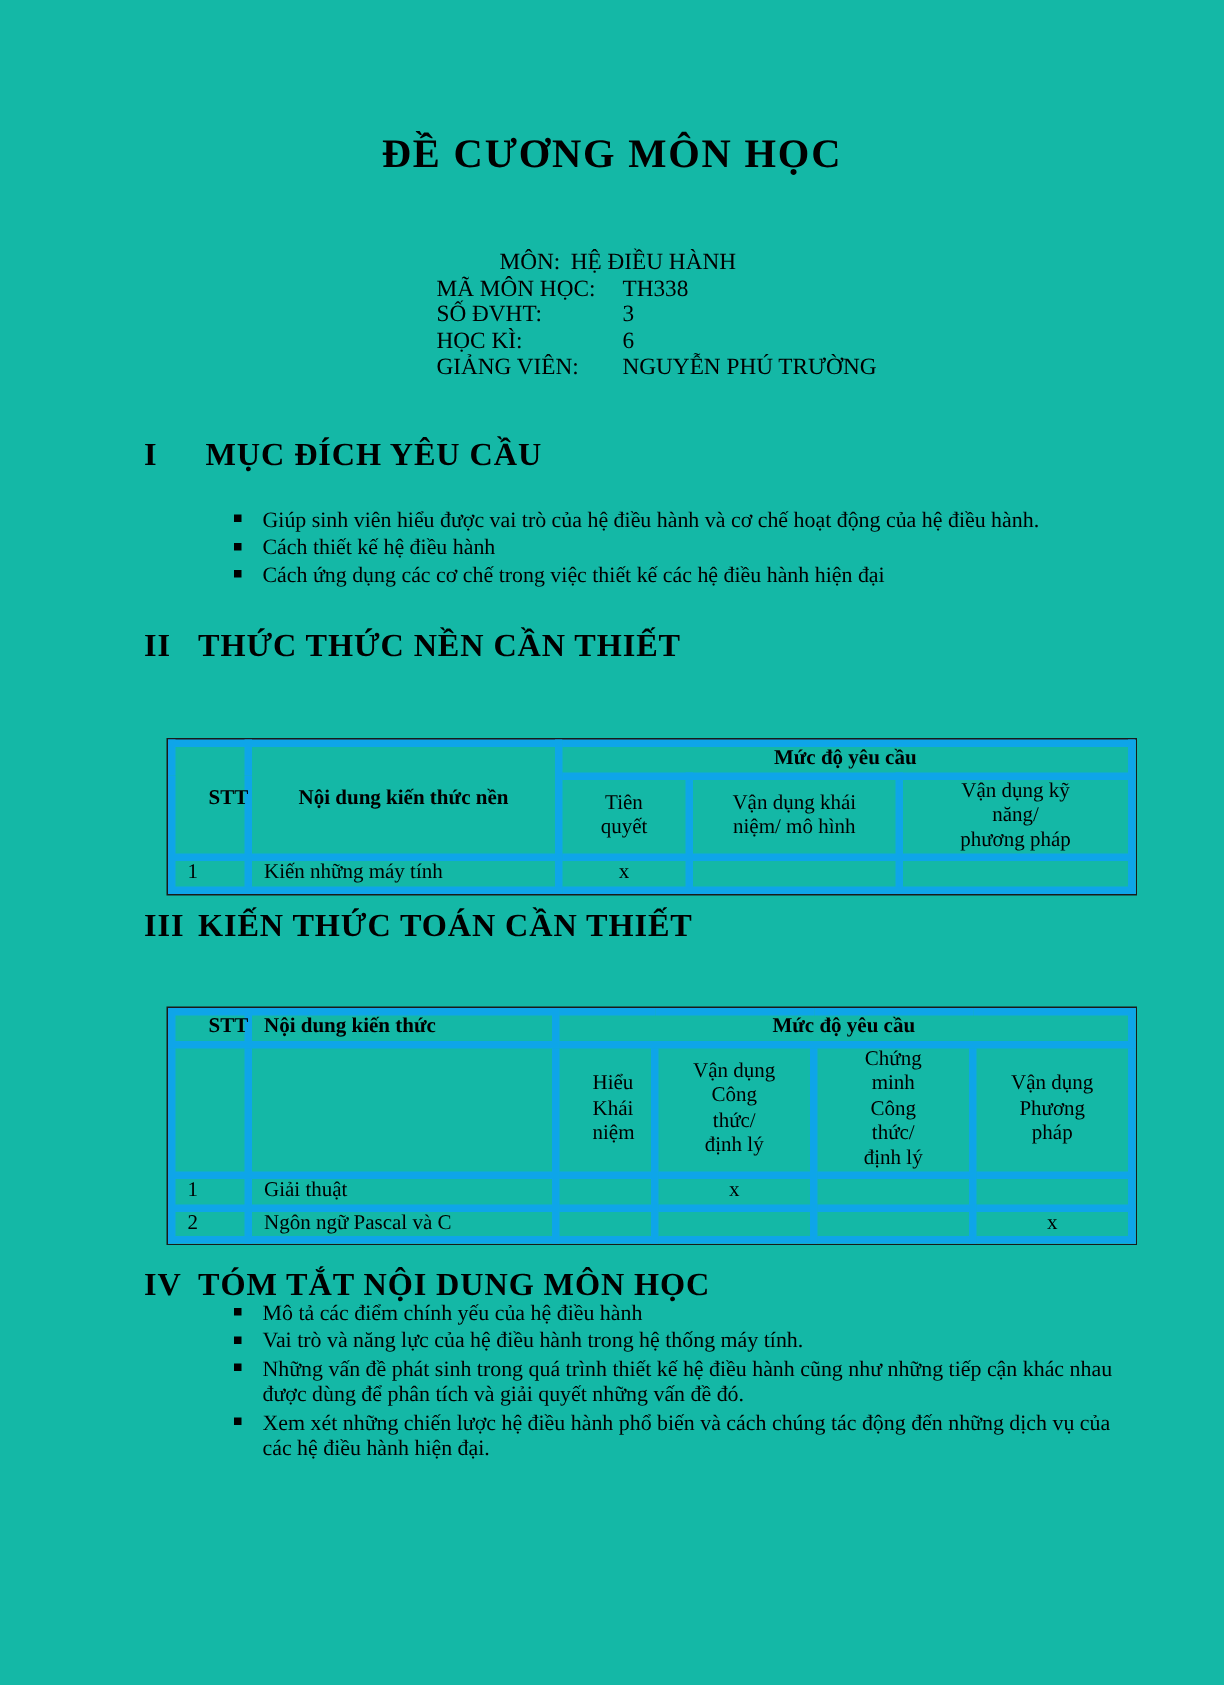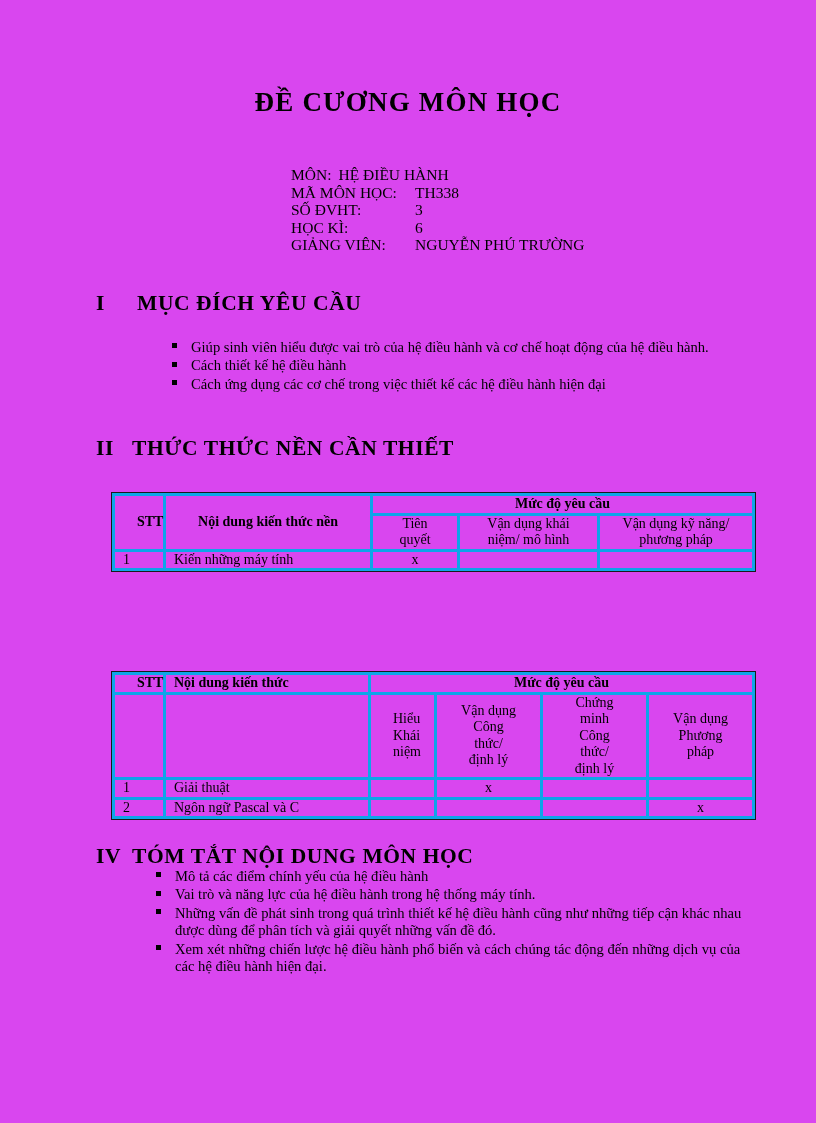--- a/index.html
+++ b/index.html
@@ -8,21 +8,21 @@
     background: #ffffff;
   }
   body {
     font-family: "Liberation Serif", "DejaVu Serif", serif;
     color: #000000;
   }
   #page {
     position: relative;
     width: 816px;
     height: 1123px;
-    background: #d946ef;
+    background: #14b8a6;
     overflow: hidden;
     box-sizing: border-box;
   }
 
   
   .doc-title {
     position: absolute;
     left: 0;
     top: 88px;
     width: 816px;
@@ -45,20 +45,21 @@
     display: flex;
     white-space: pre;
   }
   .meta-label {
     display: inline-block;
     min-width: 124px;
   }
   .meta-row.tight .meta-label {
     min-width: 0;
     padding-right: 7px;
+    margin-left: 42px;
   }
   .meta-value { display: inline-block; }
 
   
   .section-head {
     position: absolute;
     font-size: 21.5px;
     font-weight: bold;
     letter-spacing: 0.6px;
     white-space: pre;
@@ -107,21 +108,21 @@
   }
 
   
   .req-table {
     position: absolute;
     border-collapse: collapse;
     table-layout: fixed;
     font-size: 14px;
   }
   .req-table td, .req-table th {
-    border: 3px solid #0ea5e9;
+    border: 5px solid #0ea5e9;
     padding: 0 22px;
     vertical-align: middle;
     font-weight: normal;
     text-align: center;
     line-height: 16.5px;
   }
   .req-table .hdr {
     font-weight: bold;
   }
   .req-table .left {
@@ -166,36 +167,36 @@
       <span class="meta-label">GIẢNG VIÊN:</span>
       <span class="meta-value">NGUYỄN PHÚ TRƯỜNG</span>
     </div>
   </div>
 
   <div class="section-head" style="left:96px; top:291px;">
     <span class="section-num">I</span>
     <span>MỤC ĐÍCH YÊU CẦU</span>
   </div>
 
-  <div class="bullets" style="left:172px; top:339px; width:588px;font-family:Liberation Serif, serif;">
+  <div class="bullets" style="left:156px; top:339px; width:588px;font-family:Liberation Serif, serif;">
     <div class="bullet-item">
       <span class="bullet-mark"></span>
       <span class="bullet-text">Giúp sinh viên hiểu được vai trò của hệ điều hành và cơ chế hoạt động của hệ điều hành.</span>
     </div>
     <div class="bullet-item">
       <span class="bullet-mark"></span>
       <span class="bullet-text">Cách thiết kế hệ điều hành</span>
     </div>
     <div class="bullet-item">
       <span class="bullet-mark"></span>
       <span class="bullet-text">Cách ứng dụng các cơ chế trong việc thiết kế các hệ điều hành hiện đại</span>
     </div>
   </div>
 
-  <div class="section-head narrow" style="left:96px; top:436px;">
+  <div class="section-head narrow" style="left:96px; top:418px;">
     <span class="section-num">II</span>
     <span>THỨC THỨC NỀN CẦN THIẾT</span>
   </div>
 
   <table class="req-table outer-frame" style="left:112px; top:493px; width:640px;">
     <colgroup>
       <col style="width:51px">
       <col style="width:207px">
       <col style="width:87px">
       <col style="width:140px">
@@ -223,20 +224,24 @@
       <tr>
         <td class="left">1</td>
         <td class="left">Kiến những máy tính</td>
         <td class="mark-x">x</td>
         <td class="mark-x"></td>
         <td class="mark-x"></td>
       </tr>
     </tbody>
   </table>
 
+  <div class="section-head narrow" style="left:96px; top:605px;">
+    <span class="section-num">III</span>
+    <span>KIẾN THỨC TOÁN CẦN THIẾT</span>
+  </div>
 
   <table class="req-table outer-frame" style="left:112px; top:672px; width:640px;">
     <colgroup>
       <col style="width:51px">
       <col style="width:205px">
       <col style="width:66px">
       <col style="width:106px">
       <col style="width:106px">
       <col style="width:106px">
     </colgroup>

